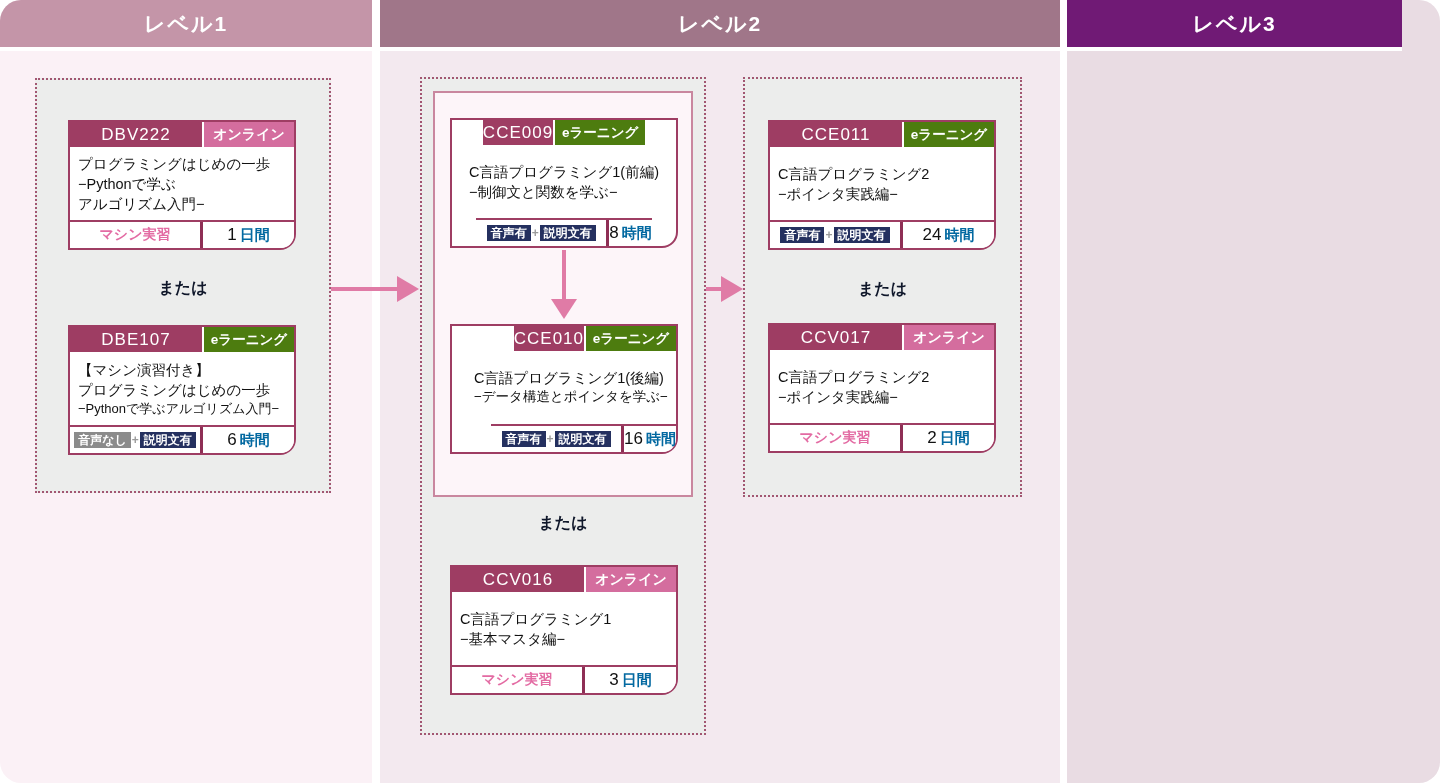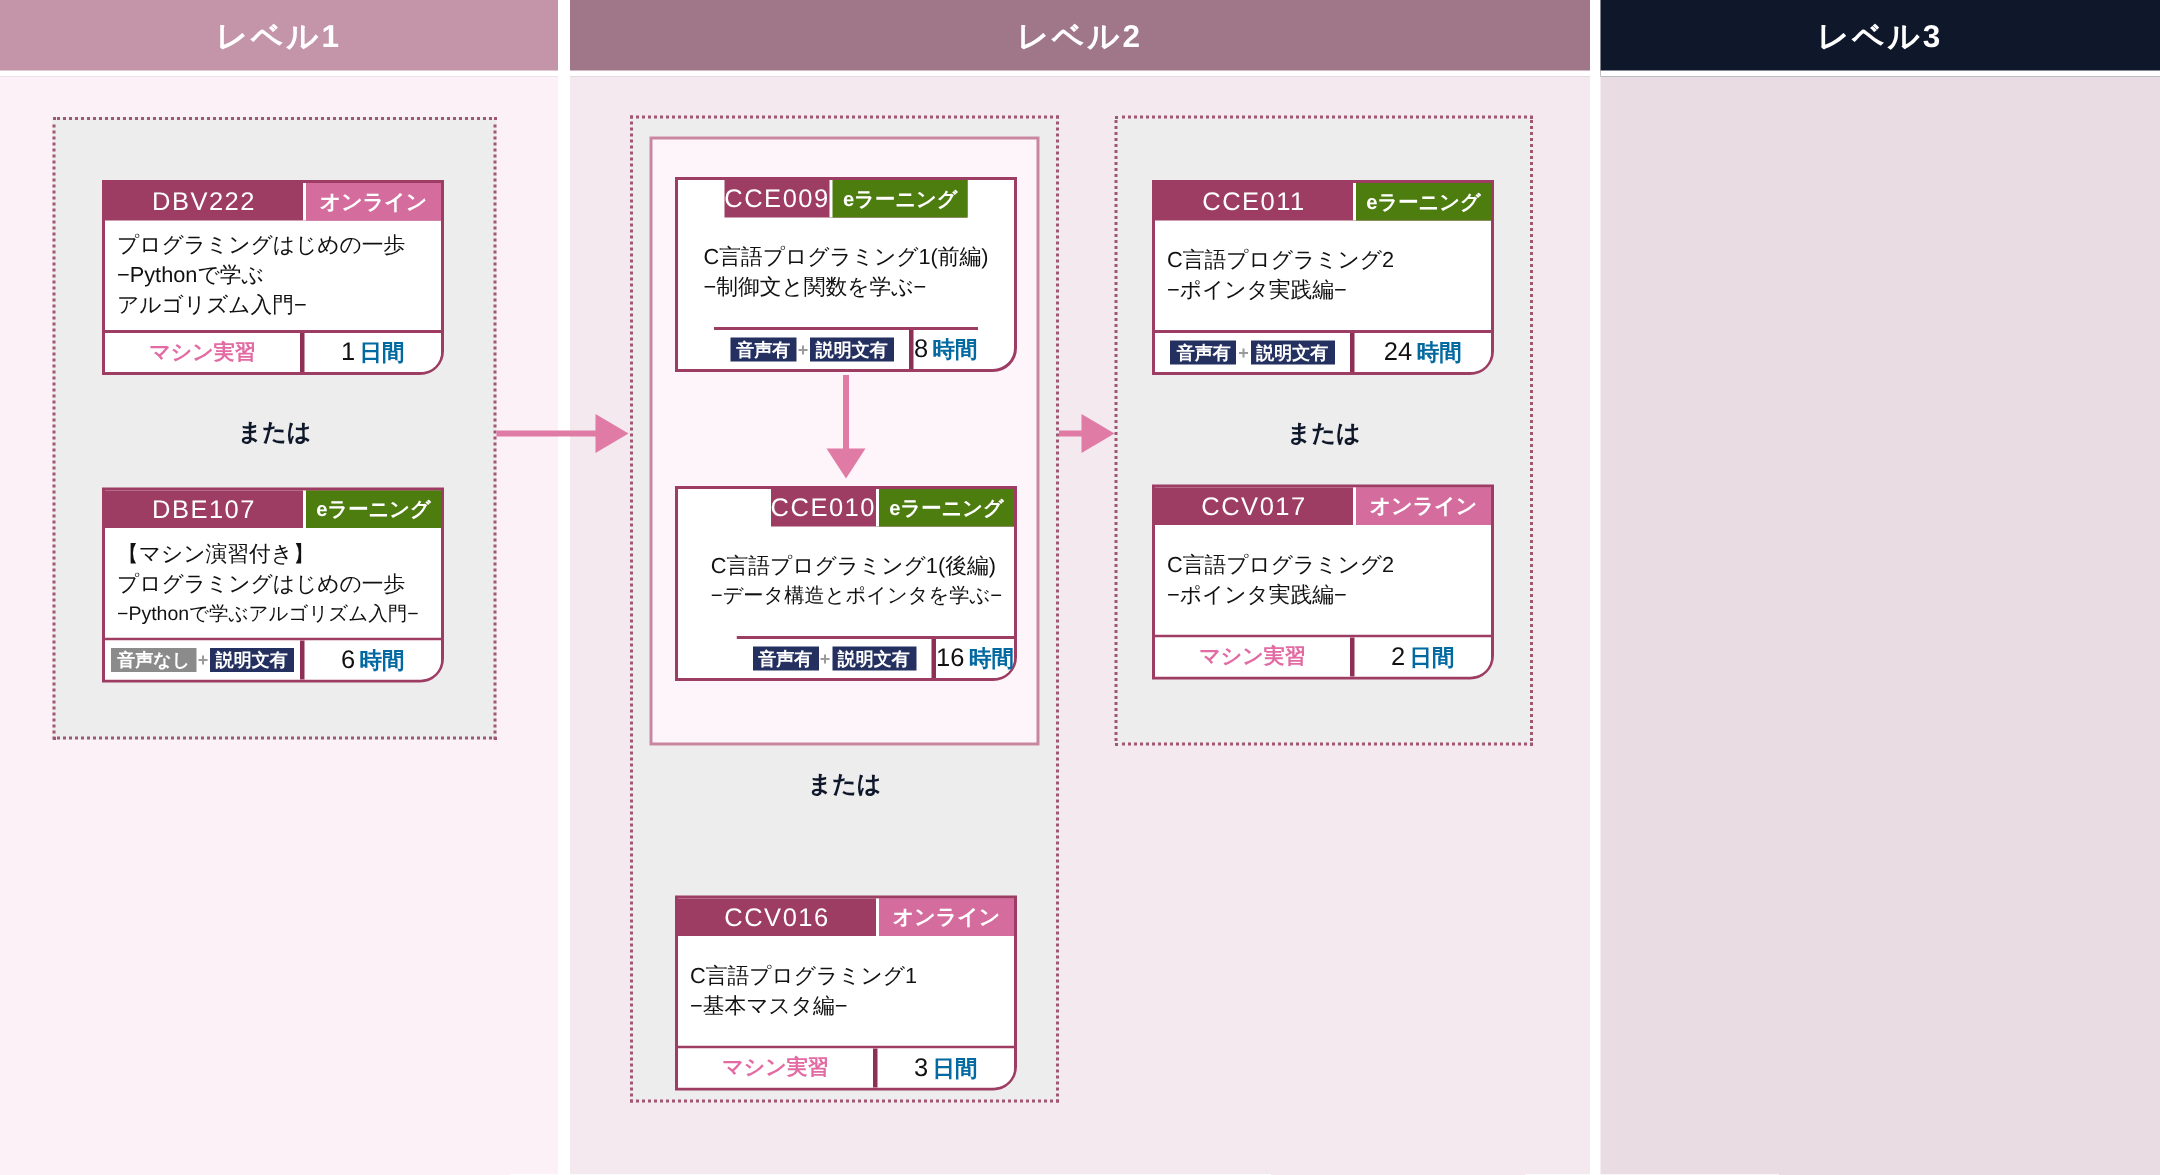--- a/index.html
+++ b/index.html
@@ -1,31 +1,31 @@
 <!DOCTYPE html>
 <html><head>
 <meta charset="utf-8">
 <style>
   html,body{margin:0;padding:0;}
   body{font-family:"Liberation Sans","DejaVu Sans",sans-serif;background:#fff;}
-  .stage{position:relative;width:1440px;height:783px;background:#ffffff;overflow:hidden;}
+  .stage{position:relative;width:1440px;height:783px;background:#ffffff;overflow:hidden;border-radius:21px;}
 
   
   .colbg{position:absolute;top:0;height:783px;}
   .colbg.c1{left:0;width:372px;background:#fbf1f6;}
   .colbg.c2{left:380px;width:680px;background:#f3e9ef;}
   .colbg.c3{left:1067px;width:373px;background:#e9dce3;}
 
   
   .level-head{position:absolute;top:0;height:47px;border-bottom:4px solid #ffffff;
     display:flex;align-items:center;justify-content:center;color:#fff;font-weight:bold;
     font-size:21px;letter-spacing:2px;}
   .level-head.h1{left:0;width:372px;background:#c495a8;}
   .level-head.h2{left:380px;width:680px;background:#a07689;}
-  .level-head.h3{left:1067px;width:373px;background:#0f172a;}
+  .level-head.h3{left:1067px;width:335px;background:#701a75;}
 
   
   .group{position:absolute;background:#ecedec;border:2px dotted #a25672;box-sizing:border-box;}
   .group.g1{left:35px;top:78px;width:296px;height:415px;}
   .group.g2{left:420px;top:77px;width:286px;height:658px;}
   .group.g3{left:743px;top:77px;width:279px;height:420px;}
 
   
   .seqbox{position:absolute;left:433px;top:91px;width:260px;height:406px;
     background:#fdf5f9;border:2px solid #c9879f;box-sizing:border-box;}
@@ -180,21 +180,21 @@
       <div class="foot-div"></div>
       <div class="foot-right">
         <span class="dur-num">16</span>
         <span class="dur-unit">時間</span>
       </div>
     </div>
   </div>
 
   <div class="or-label" style="left:420px;top:513px;width:286px;">または</div>
 
-  <div class="card" style="left:450px;top:565px;margin-top:32px;">
+  <div class="card" style="left:450px;top:565px;">
     <div class="card-head">
       <span class="code">CCV016</span>
       <span class="badge badge-online">オンライン</span>
     </div>
     <div class="card-body">
       <div class="tl">C言語プログラミング1</div>
       <div class="tl">−基本マスタ編−</div>
     </div>
     <div class="card-foot">
       <div class="foot-left">

